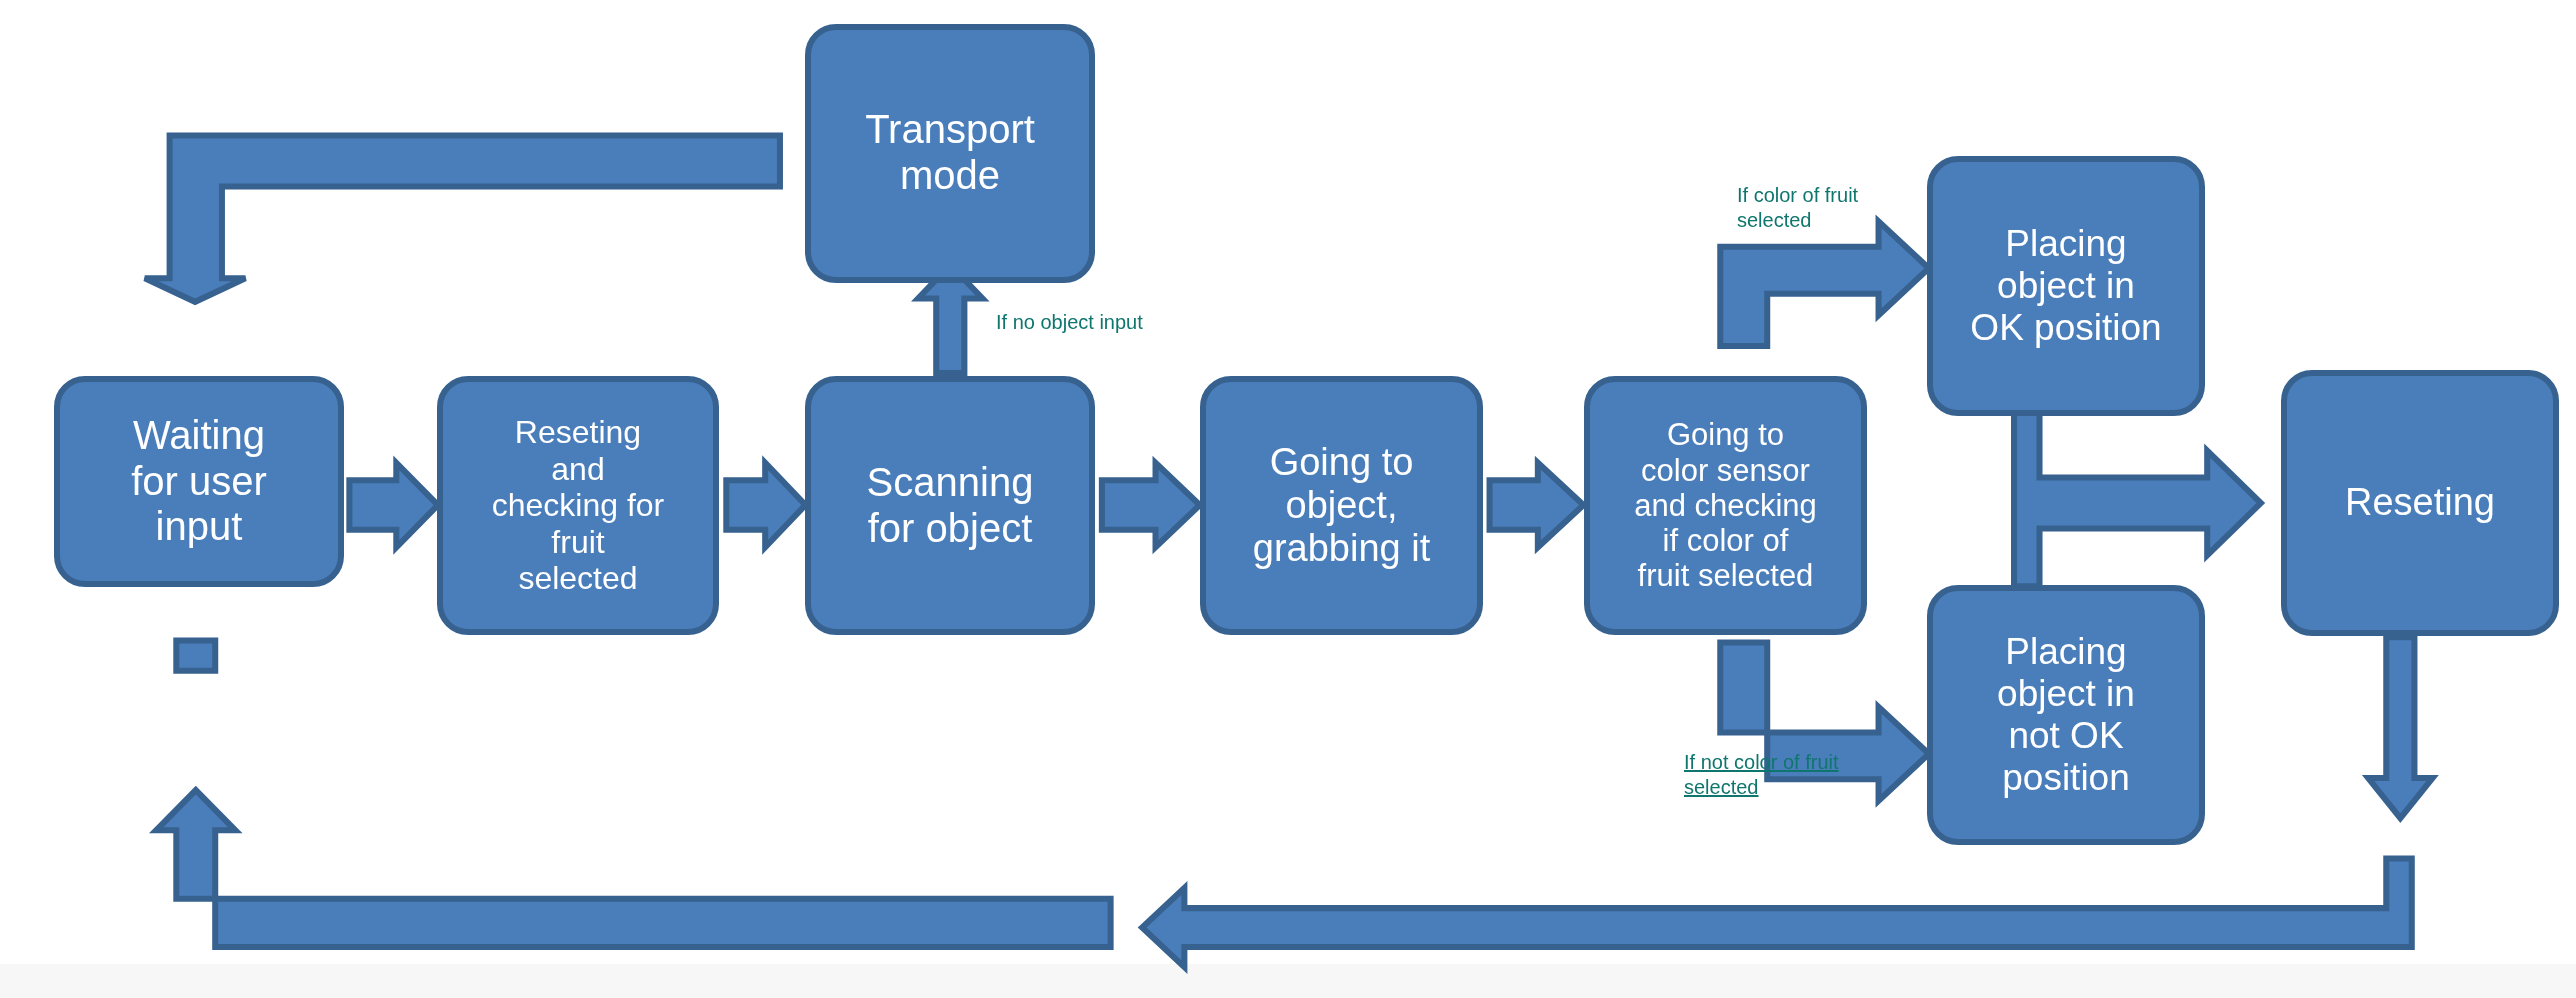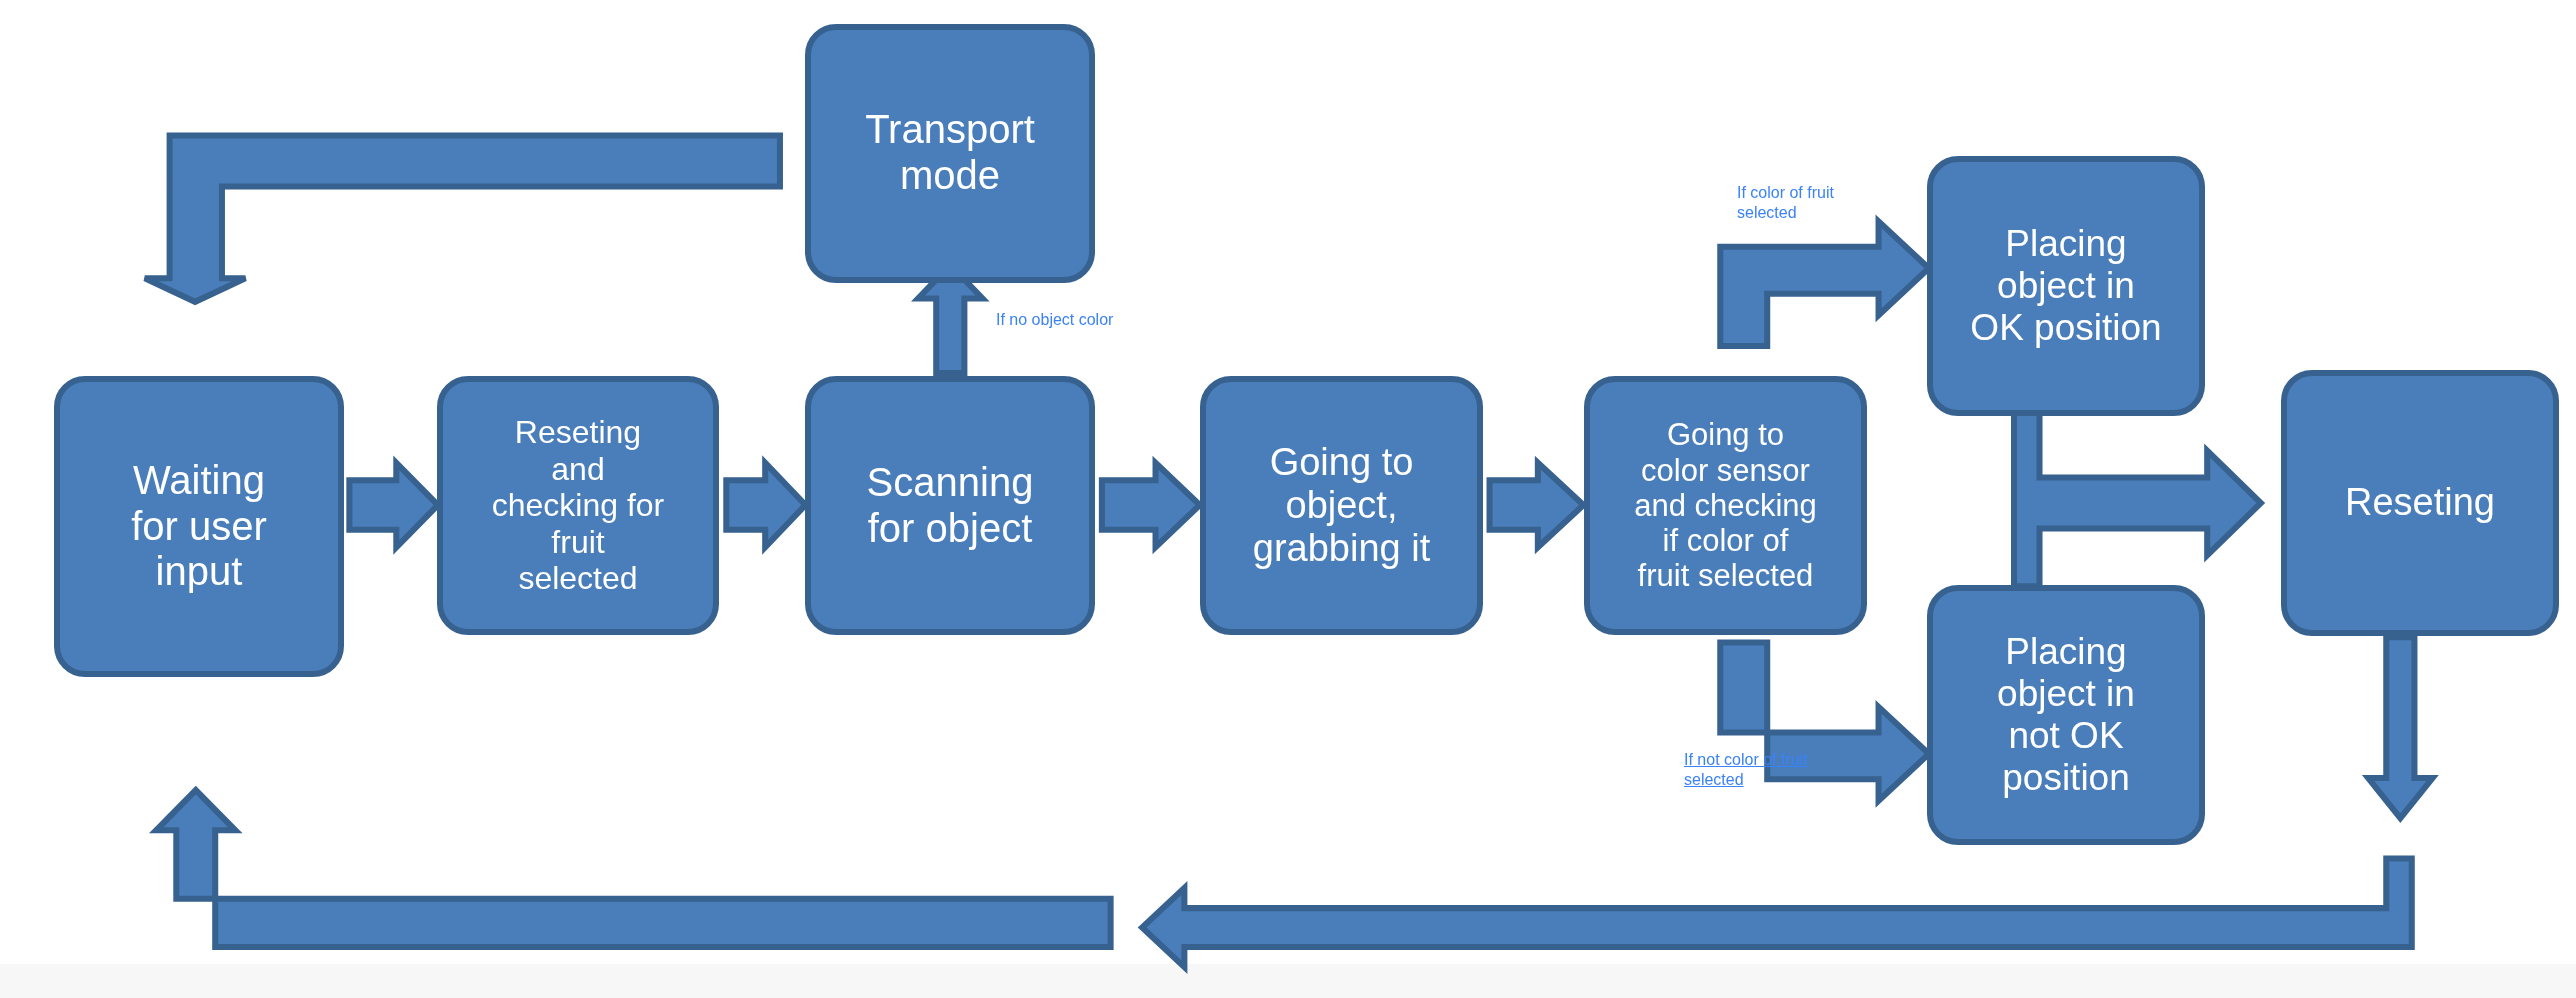--- a/index.html
+++ b/index.html
@@ -42,22 +42,22 @@
     align-items: center;
     justify-content: center;
     color: #ffffff;
     text-align: center;
     line-height: 1.14;
     white-space: pre-line;
     z-index: 3;
   }
   .edge-label {
     position: absolute;
-    color: #3b82f6;
-    font-size: 16px;
+    color: #0f766e;
+    font-size: 20px;
     line-height: 1.25;
     white-space: pre-line;
     text-align: left;
     z-index: 4;
   }
 </style>
 </head>
 <body>
 
 <div id="canvas">
@@ -87,21 +87,21 @@
     <path d="M 3557 950 L 3557 1160 L 3530 1160 L 3578 1220 L 3626 1160 L 3599 1160 L 3599 950 Z" fill="#4a7ebb" stroke="#37618f" stroke-width="9" stroke-linejoin="miter"></path>
 
     <path d="M 3595 1280 L 3595 1412 L 1765 1412 L 1765 1442 L 1702 1383 L 1765 1324 L 1765 1354 L 3557 1354 L 3557 1280 Z" fill="#4a7ebb" stroke="#37618f" stroke-width="9" stroke-linejoin="miter"></path>
 
     <path d="M 1655 1340 L 262 1340 L 262 1238 L 232 1238 L 291 1178 L 350 1238 L 320 1238 L 320 1412 L 1655 1412 Z" fill="#4a7ebb" stroke="#37618f" stroke-width="9" stroke-linejoin="miter"></path>
 
     <path d="M 262 955 L 320 955 L 320 1000 L 262 1000 Z" fill="#4a7ebb" stroke="#37618f" stroke-width="9" stroke-linejoin="miter"></path>
 
   </svg>
 
-  <div class="node" style="left:54px;  top:376px; width:290px; height:301px; font-size:40px;">
+  <div class="node" style="left:54px;  top:376px; width:290px; height:211px; font-size:40px;">
     <span>Waiting
 for user
 input</span>
   </div>
 
   <div class="node" style="left:437px; top:376px; width:282px; height:259px; font-size:32px;">
     <span>Reseting
 and
 checking for
 fruit
@@ -142,21 +142,21 @@
     <span>Placing
 object in
 not OK
 position</span>
   </div>
 
   <div class="node" style="left:2281px; top:370px; width:278px; height:266px; font-size:38px;">
     <span>Reseting</span>
   </div>
 
-  <div class="edge-label" style="left:996px; top:310px; width:282px;">If no object color</div>
+  <div class="edge-label" style="left:996px; top:310px; width:282px;">If no object input</div>
 
   <div class="edge-label" style="left:1737px; top:183px; width:221px;">If color of fruit
 selected</div>
 
   <div class="edge-label" style="left:1684px; top:750px; width:282px;text-decoration:underline;">If not color of fruit
 selected</div>
 
 </div>
 
 

